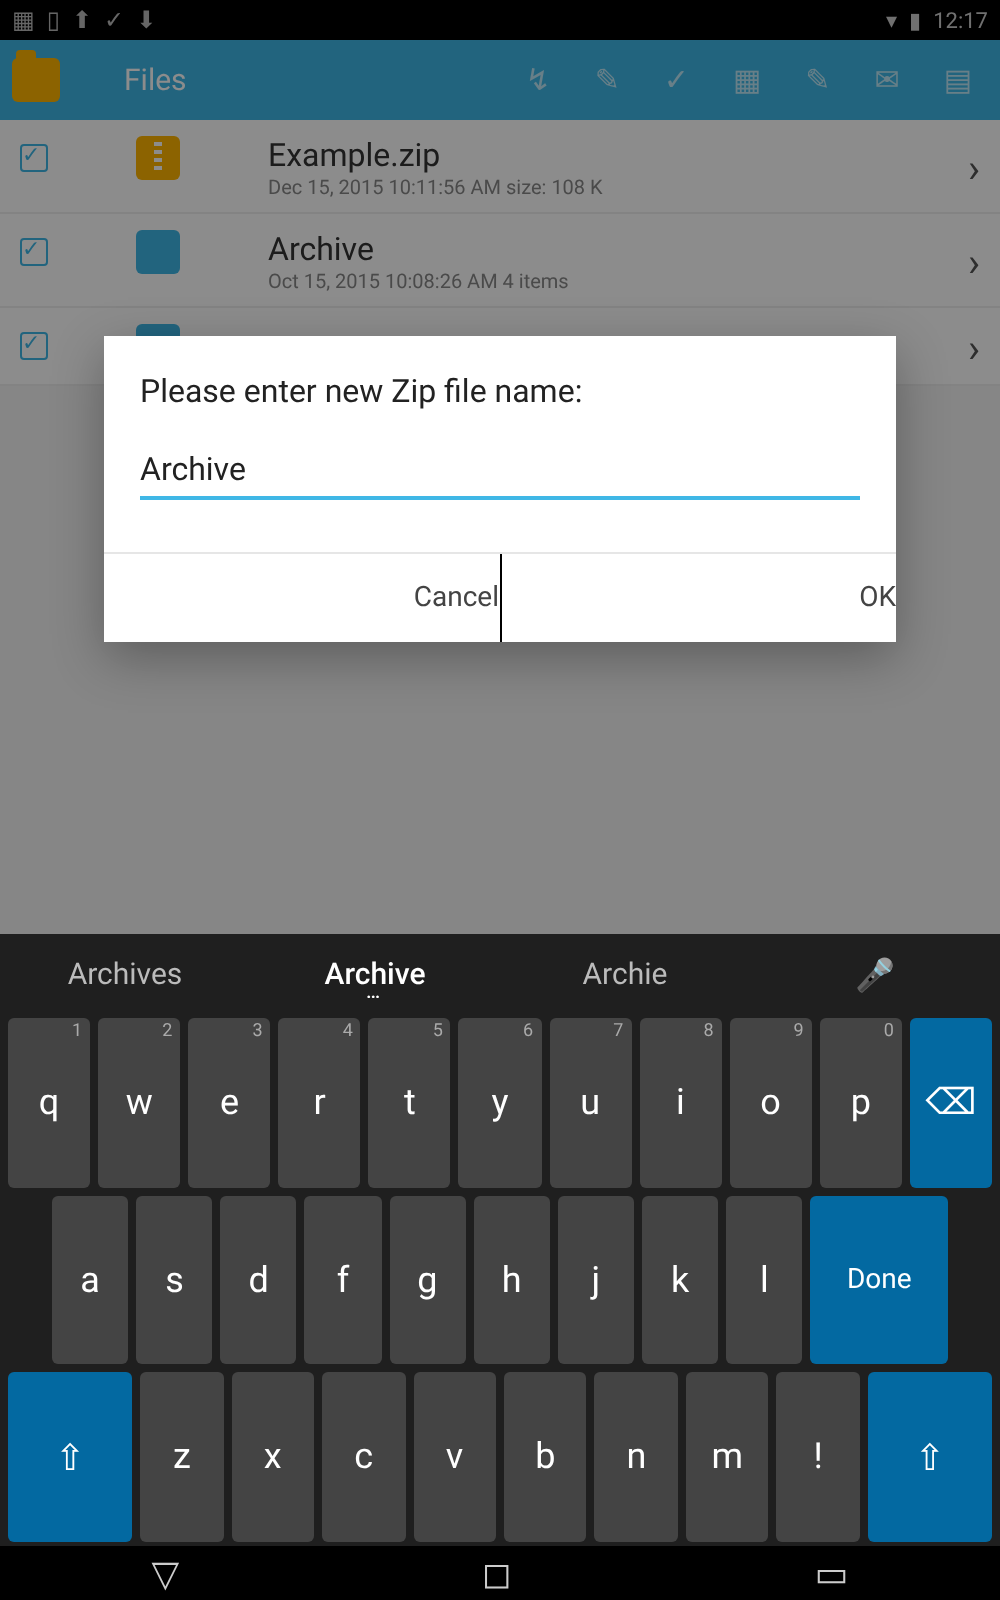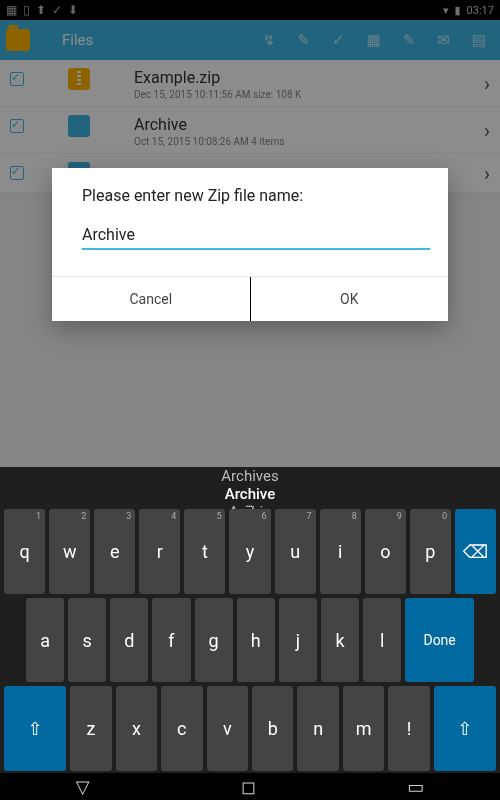--- a/index.html
+++ b/index.html
@@ -35,30 +35,30 @@
   .row-chev { color: #555; font-size: 20px; align-self: center; }
 
   .ad-banner { position: absolute; bottom: 45px; left: 50%; transform: translateX(-50%); width: 300px; height: 42px; background: linear-gradient(#ffe97a,#ffd64a); border: 1px solid #e6b800; font-size: 9px; color: #1a6aa5; padding: 4px 8px; display: flex; align-items: center; justify-content: space-between; }
   .ad-btn { background: #ff8a00; color: #fff; font-size: 9px; padding: 3px 6px; border-radius: 3px; border: 1px solid #d77400; }
 
   
   .dim { position: absolute; inset: 0; background: rgba(0,0,0,0.45); }
 
   
   .dialog { position: absolute; top: 168px; left: 52px; width: 396px; background: #fff; box-shadow: 0 8px 24px rgba(0,0,0,0.3); }
-  .dlg-body { padding: 18px 18px 10px 30px; }
+  .dlg-body { padding: 18px 18px 10px 18px; }
   .dlg-title { font-size: 16px; color: #222; margin-bottom: 18px; }
   .dlg-input { width: 100%; border: none; border-bottom: 2px solid #3fb7e6; font-size: 16px; padding: 2px 0 4px 0; outline: none; color: #222; }
   .dlg-buttons { display: flex; border-top: 1px solid #e6e6e6; margin-top: 16px; }
-  .dlg-btn { flex: 1; text-align: center; padding: 14px 0; font-size: 14px; color: #444; border: none; background: #fff; }
+  .dlg-btn { flex: 1; text-align: right; padding: 14px 0; font-size: 14px; color: #444; border: none; background: #fff; }
   .dlg-btn + .dlg-btn { border-left: 1px solid #000000; }
 
   
   .kb { position: absolute; left: 0; right: 0; top: 467px; height: 306px; background: #1f1f1f; display: flex; flex-direction: column; }
-  .sugg { height: 40px; display: flex; align-items: center; color: #bbb; font-size: 15px; flex-direction: column; }
+  .sugg { height: 40px; display: flex; align-items: center; color: #bbb; font-size: 15px; }
   .sugg span { flex: 1; text-align: center; }
   .sugg .center { color: #fff; font-weight: 500; position: relative; }
   .sugg .center::after { content: "…"; position: absolute; bottom: -6px; left: 50%; transform: translateX(-50%); font-size: 10px; letter-spacing: 2px; }
   .mic { width: 36px; text-align: center; font-size: 16px; color: #ccc; }
   .krow { flex: 1; display: flex; gap: 4px; padding: 2px 4px; }
   .key { flex: 1; background: #444; color: #fff; border-radius: 3px; display: flex; align-items: center; justify-content: center; font-size: 18px; position: relative; border: none; }
   .key .sup { position: absolute; top: 2px; right: 4px; font-size: 9px; color: #aaa; }
   .key.dark { background: #0369a1; }
   .key.wide { flex: 1.5; }
   .key.done { flex: 1.8; font-size: 14px; }
@@ -79,21 +79,21 @@
     <div class="status-left">
       <span class="stat-ic">▦</span>
       <span class="stat-ic">▯</span>
       <span class="stat-ic">⬆</span>
       <span class="stat-ic">✓</span>
       <span class="stat-ic">⬇</span>
     </div>
     <div class="status-right">
       <span>▾</span>
       <span>▮</span>
-      <span>03:17</span>
+      <span>12:17</span>
     </div>
   </div>
 
   <div class="action-bar">
     <div class="folder-icon"></div>
     <span class="ab-title">Files</span>
     <div class="ab-icons">
       <span>↯</span>
       <span>✎</span>
       <span>✓</span>

